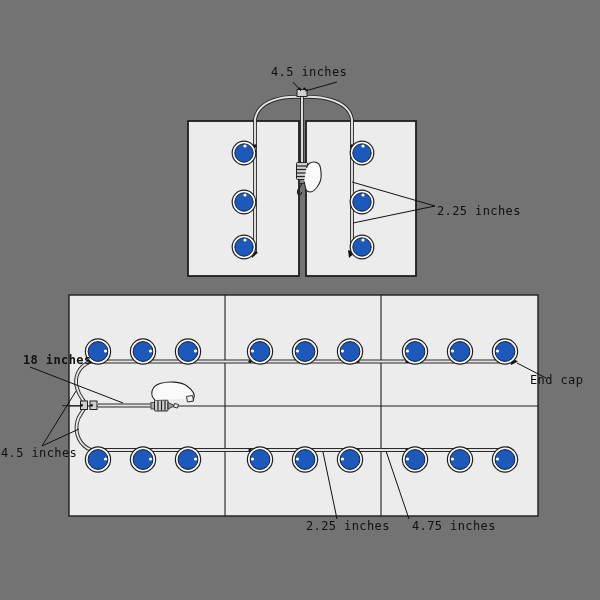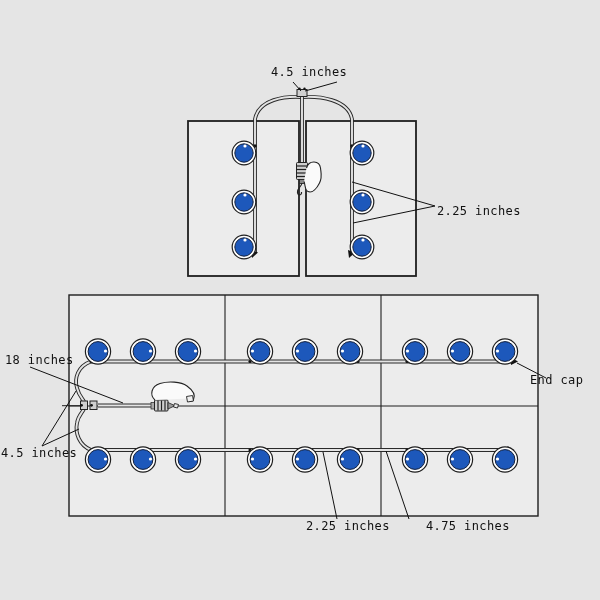--- a/index.html
+++ b/index.html
@@ -1,26 +1,26 @@
 <!DOCTYPE html>
 <html><head>
 <meta charset="utf-8">
 <style>
   html,body{margin:0;padding:0;background:#fff;}
-  .canvas{position:relative;width:600px;height:600px;background:#e5e5e5;overflow:hidden;
+  .canvas{position:relative;width:600px;height:600px;background:#737373;overflow:hidden;
           font-family:"DejaVu Sans Mono","Liberation Mono",monospace;}
   svg{position:absolute;left:0;top:0;}
   .label{position:absolute;font-size:12px;letter-spacing:.4px;color:#111;white-space:nowrap;}
   #lbl-top-spacing{left:271px;top:65px;}
   #lbl-top-emitter{left:437px;top:204px;}
-  #lbl-supply{left:5px;top:353px;}
+  #lbl-supply{left:23px;top:353px;font-weight:bold;}
   #lbl-branch{left:1px;top:446px;}
   #lbl-endcap{left:530px;top:373px;}
   #lbl-b-emitter{left:306px;top:519px;}
-  #lbl-b-seam{left:426px;top:519px;}
+  #lbl-b-seam{left:412px;top:519px;}
 
   .panel{fill:#ececec;stroke:#1f1f1f;}
   .grid{stroke:#1f1f1f;stroke-width:1.1;fill:none;}
   .tube-outer{stroke:#2a2a2a;stroke-width:3.8;fill:none;}
   .tube-inner{stroke:#e4e4e4;stroke-width:1.9;fill:none;}
   .leader{stroke:#111;stroke-width:1;fill:none;}
   .fitting{fill:#cfcfcf;stroke:#222;stroke-width:1;}
   .rib{stroke:#222;stroke-width:1.2;}
   .blob{fill:#fafafa;stroke:#222;stroke-width:1.1;}
   .cap{fill:#111;stroke:none;}

